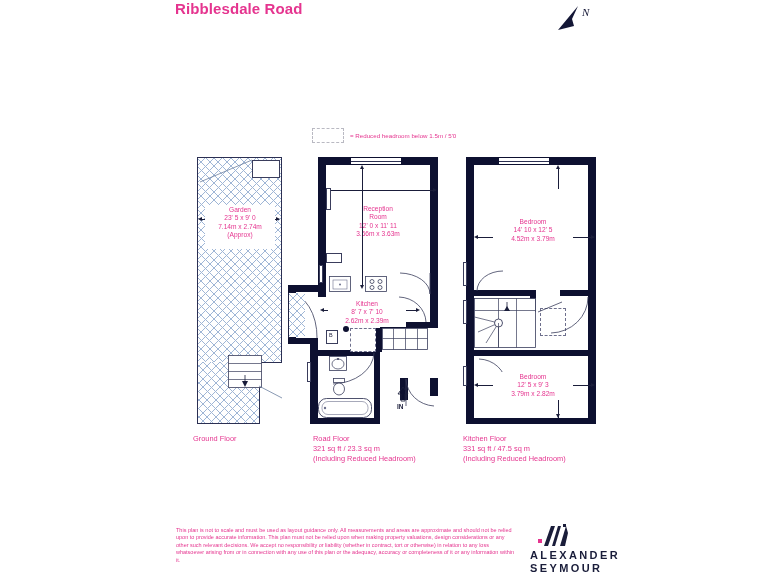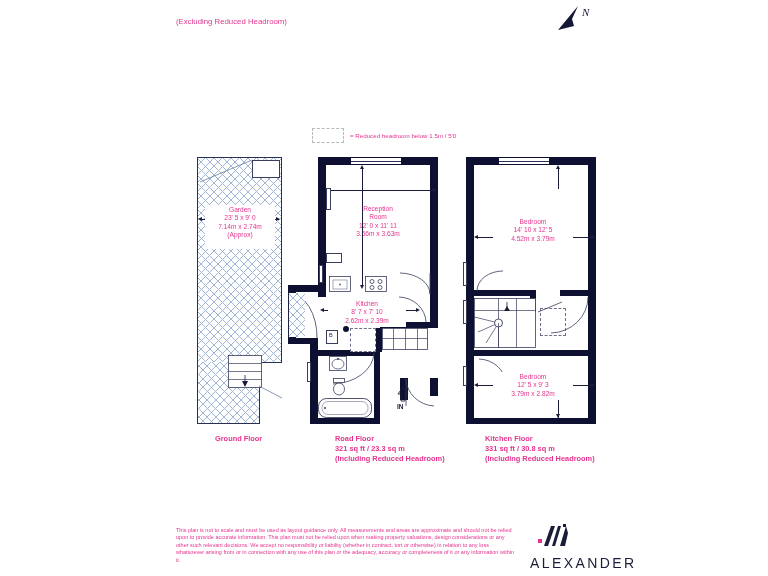--- a/index.html
+++ b/index.html
@@ -58,47 +58,47 @@
   .arrowL{border-top:2.5px solid transparent;border-bottom:2.5px solid transparent;border-right:4px solid #1a1d3a;}
   .arrowR{border-top:2.5px solid transparent;border-bottom:2.5px solid transparent;border-left:4px solid #1a1d3a;}
   .arrowU{border-left:2.5px solid transparent;border-right:2.5px solid transparent;border-bottom:4px solid #1a1d3a;}
   .arrowD{border-left:2.5px solid transparent;border-right:2.5px solid transparent;border-top:4px solid #1a1d3a;}
 
   .fixture{position:absolute;border:0.8px solid #3a3d5c;background:#fff;box-sizing:border-box;}
 
   .dashbox{position:absolute;border:1px dashed #6d6f8c;background:#fff;box-sizing:border-box;}
 
   .floor-caption{
-    position:absolute;font-size:7.4px;font-weight:bold;color:#e5348f;
-    line-height:10px;white-space:nowrap;margin-left:22px;
+    position:absolute;font-size:7.4px;font-weight:normal;color:#e5348f;
+    line-height:10px;white-space:nowrap;
   }
 
   .in-label{position:absolute;font-size:6.5px;font-weight:bold;color:#1a1d3a;}
   .b-label{position:absolute;font-size:5.5px;color:#1a1d3a;}
 
   
   .disclaimer{
     position:absolute;left:176px;top:527px;width:340px;
     font-size:5.5px;line-height:7.4px;color:#e5348f;text-align:left;
   }
   .logo{position:absolute;left:530px;top:524px;width:110px;}
   .logo-name{
-    font-size:14px;letter-spacing:2.4px;color:#1a1d3a;font-weight:normal;
-    line-height:11px;margin-top:10px;
+    font-size:11px;letter-spacing:2.4px;color:#1a1d3a;font-weight:bold;
+    line-height:11px;margin-top:2px;
   }
   .logo-mark{position:relative;height:24px;width:60px;}
 </style>
 </head>
 <body>
 
 <div class="page">
 
+  <div class="title">Ribblesdale Road</div>
 
   <div class="summary">
-    <div>(Excluding Reduced Headroom)</div>
   </div>
 
   <div class="north">
     <svg width="46" height="34" viewBox="0 0 46 34">
       <polygon points="2,26 22,2 16,15 18,22" fill="#141736"></polygon>
       <text x="26" y="12" font-family="Liberation Serif, serif" font-size="11" font-style="italic" fill="#141736">N</text>
     </svg>
   </div>
 
   <div class="legend">
@@ -385,21 +385,21 @@
   </div>
 
   <div class="floor-caption" style="left:313px;top:434px;">
     <div>Road Floor</div>
     <div>321 sq ft / 23.3 sq m</div>
     <div>(Including Reduced Headroom)</div>
   </div>
 
   <div class="floor-caption" style="left:463px;top:434px;">
     <div>Kitchen Floor</div>
-    <div>331 sq ft / 30.8 sq m</div>
+    <div>331 sq ft / 47.5 sq m</div>
     <div>(Including Reduced Headroom)</div>
   </div>
 
   <div class="disclaimer">This plan is not to scale and must be used as layout guidance only. All measurements and areas are approximate and should not be relied upon to provide accurate information. This plan must not be relied upon when making property valuations, design considerations or any other such relevant decisions. We accept no responsibility or liability (whether in contract, tort or otherwise) in relation to any loss whatsoever arising from or in connection with any use of this plan or the adequacy, accuracy or completeness of it or any information within it.</div>
 
   <div class="logo">
     <div class="logo-mark">
       <svg width="60" height="24" viewBox="0 0 60 24">
         <polygon points="14,22 21,2 25,2 18,22" fill="#1a1d3a"></polygon>
         <polygon points="22,22 28,2 31,2 25,22" fill="#1a1d3a"></polygon>

